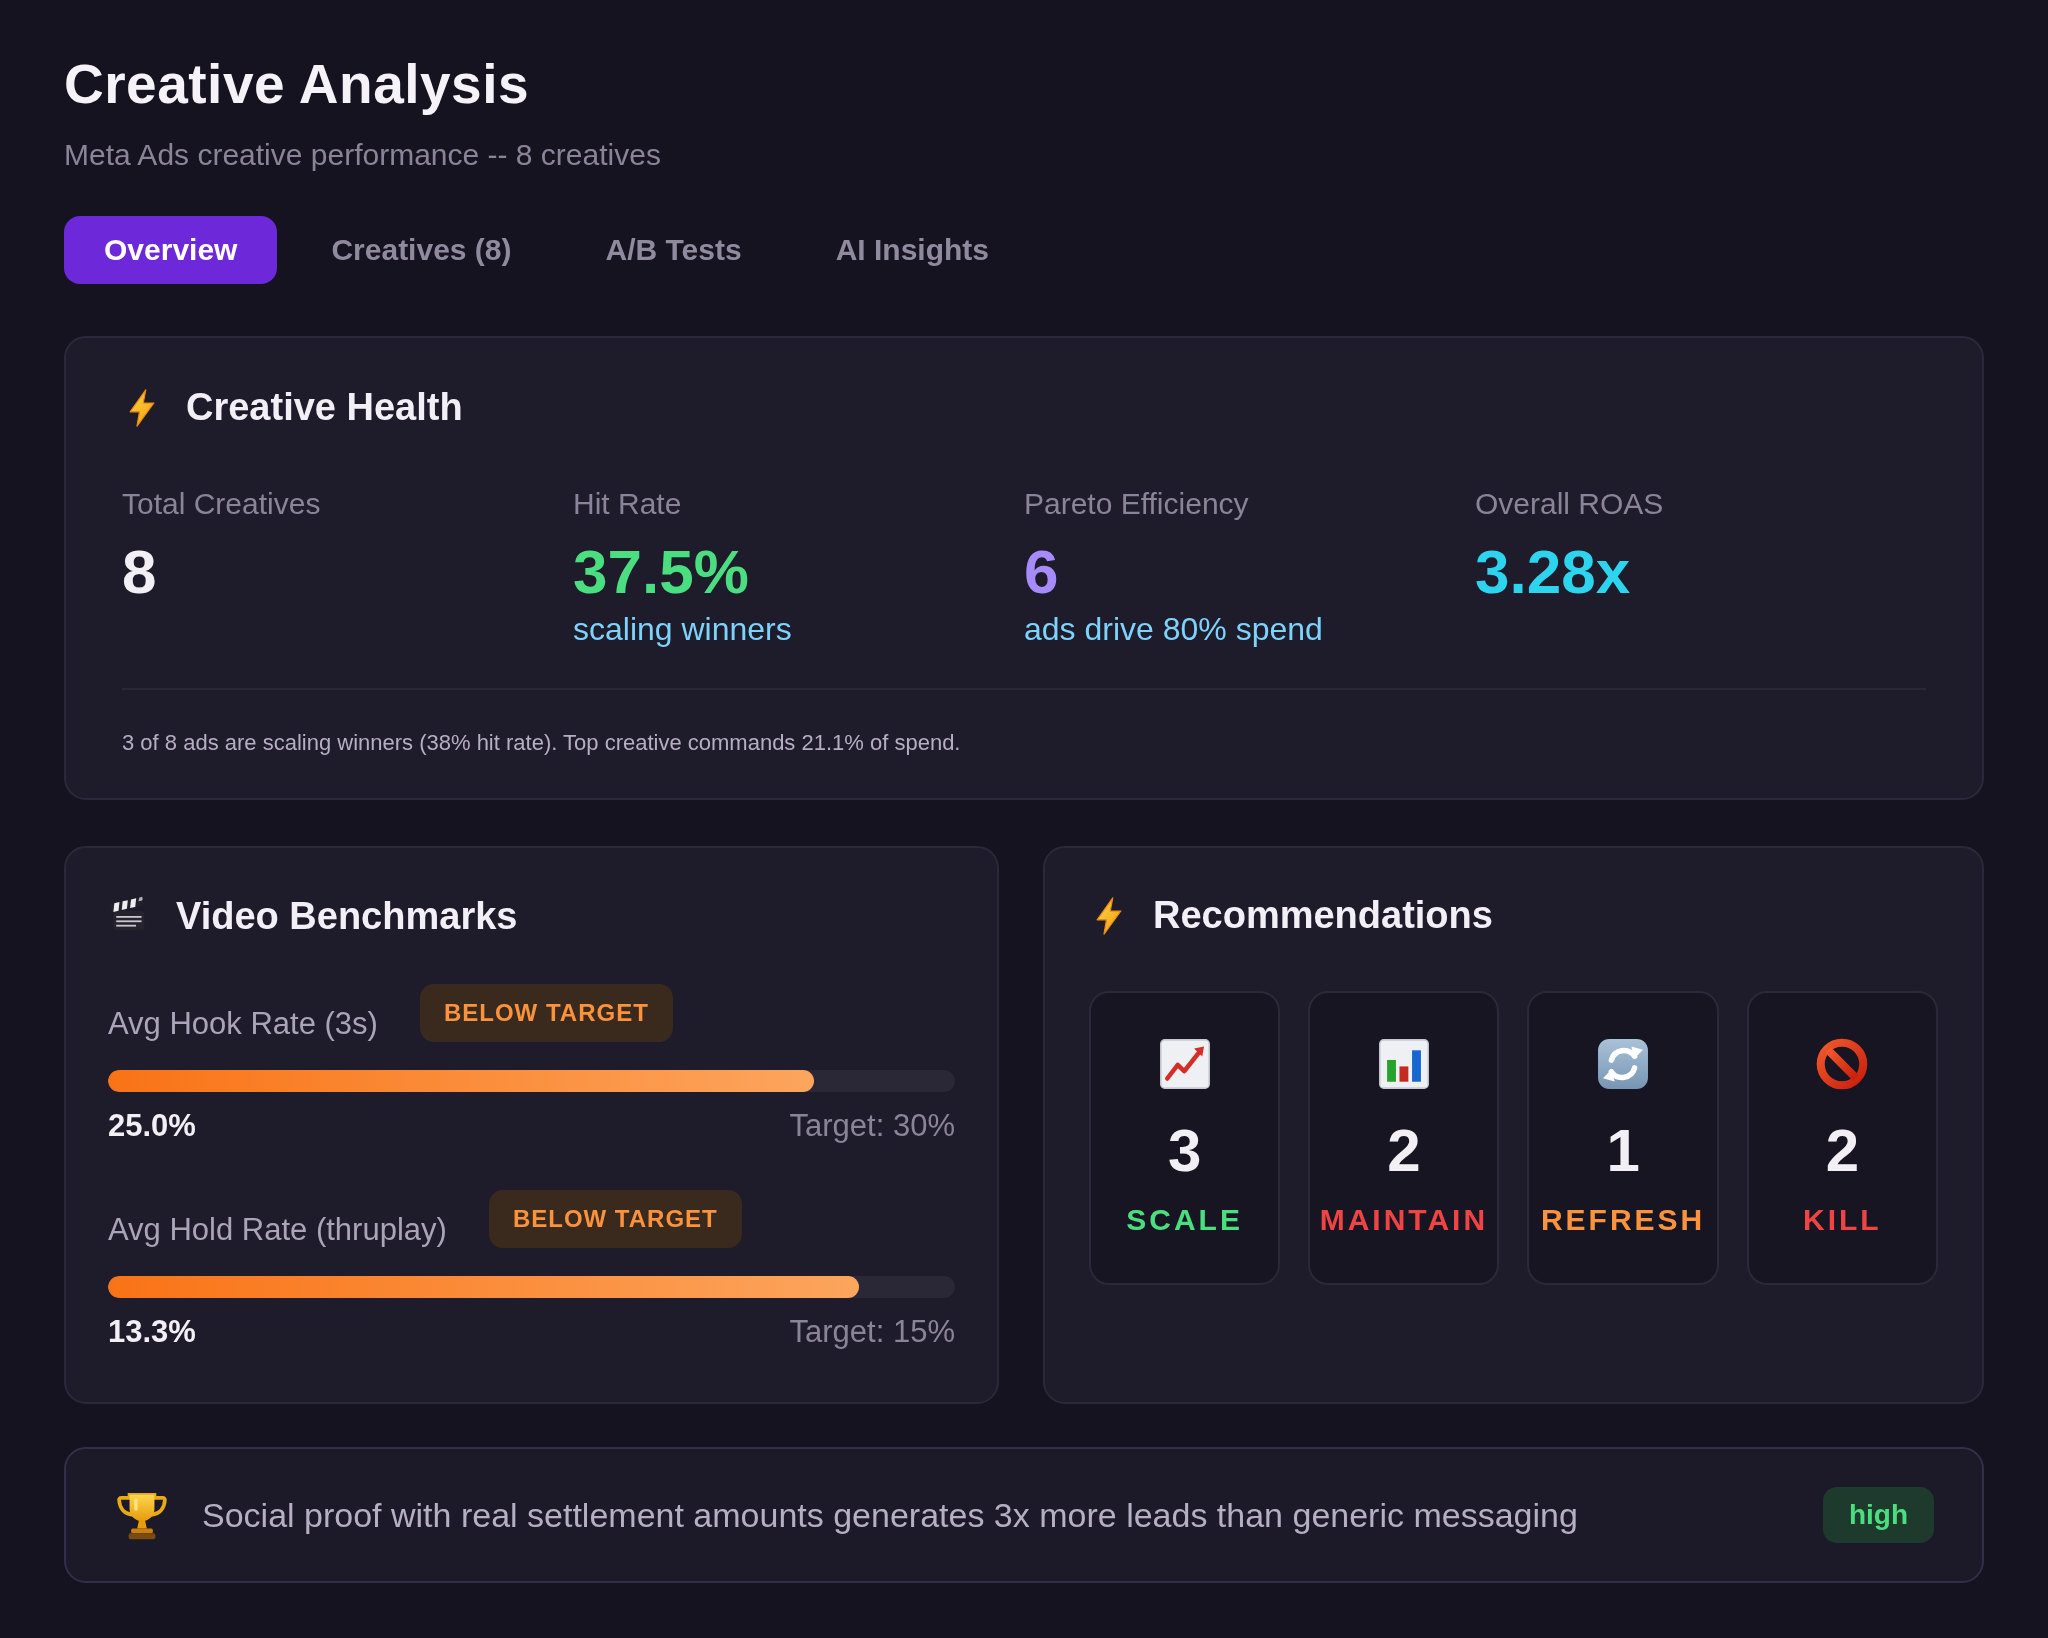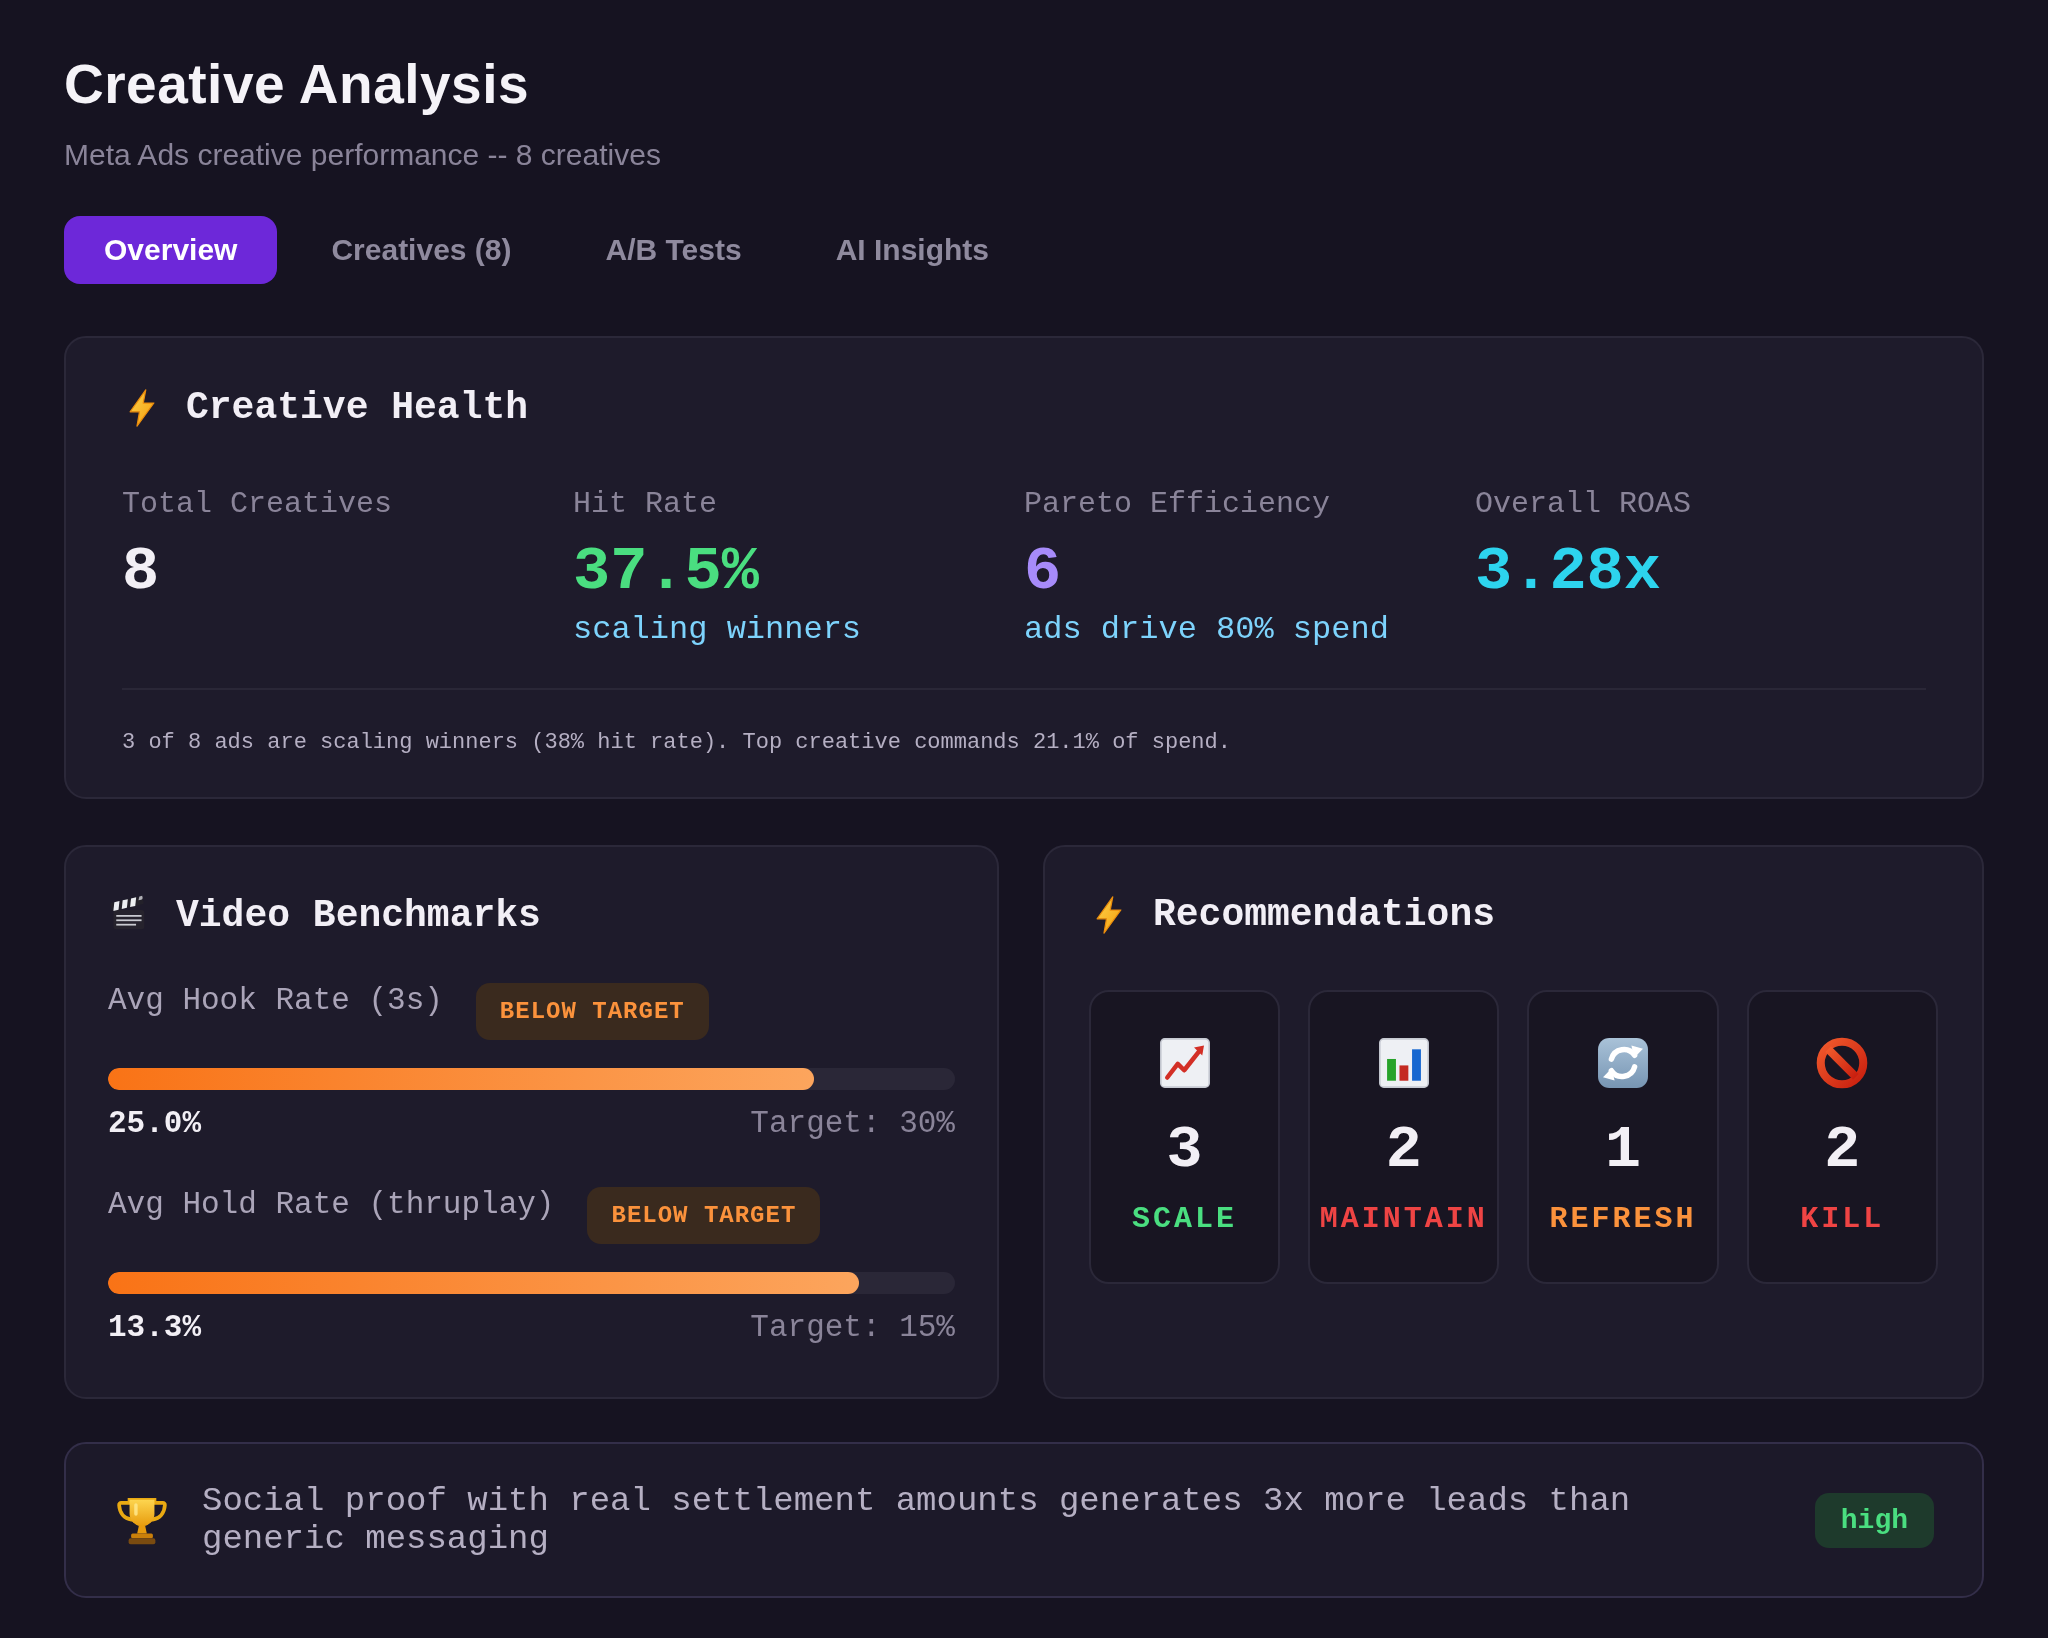--- a/index.html
+++ b/index.html
@@ -19,38 +19,37 @@
     background: transparent; border: none; cursor: pointer;
     font-family: inherit; font-size: 30px; font-weight: 600;
     color: #8f8a9e; padding: 17px 40px; border-radius: 16px;
   }
   .tab.active { color: #ffffff; font-weight: 700; }
 
   .card {
     background: #1e1b2b;
     border: 2px solid #2b2839;
     border-radius: 22px;
-    font-family: Liberation Mono, monospace;
   }
   .card-head { display: flex; align-items: center; gap: 24px; }
   .card-head h2 { font-size: 38px; font-weight: 700; color: #f2eff6; }
   .icon { display: inline-flex; align-items: center; justify-content: center; }
 
   .health { margin-top: 52px; padding: 48px 56px 42px; }
   .metrics { display: grid; grid-template-columns: repeat(4, 1fr); margin-top: 58px; }
   .m-label { font-size: 30px; color: #8a8499; }
   .m-value { font-size: 62px; font-weight: 700; margin-top: 20px; line-height: 1; }
   .m-sub { font-size: 32px; color: #7dd3fc; margin-top: 8px; min-height: 30px; }
   .divider { border-top: 2px solid #2a2737; margin-top: 40px; }
   .summary { font-size: 22px; color: #b5afc3; margin-top: 40px; }
 
   .two-col { display: grid; grid-template-columns: 929fr 935fr; gap: 44px; margin-top: 46px; }
   .video { padding: 46px 42px 52px; }
   .bench { margin-top: 46px; }
-  .bench-top { display: flex; align-items: flex-start; gap: 33px; }
+  .bench-top { display: flex; align-items: flex-end; gap: 42px; }
   .b-label { font-size: 31px; color: #aaa4b8; }
   .b-badge {
     font-size: 24px; font-weight: 700; letter-spacing: 1px;
     background: #3a2a1e; padding: 15px 24px; border-radius: 14px;
   }
   .track { height: 22px; background: #2a2737; border-radius: 11px; margin-top: 28px; overflow: hidden; }
   .fill { height: 100%; border-radius: 11px; }
   .bench-stats { display: flex; justify-content: space-between; margin-top: 16px; }
   .b-value { font-size: 31px; font-weight: 700; color: #f2eff5; }
   .b-target { font-size: 31px; color: #8a8499; }

